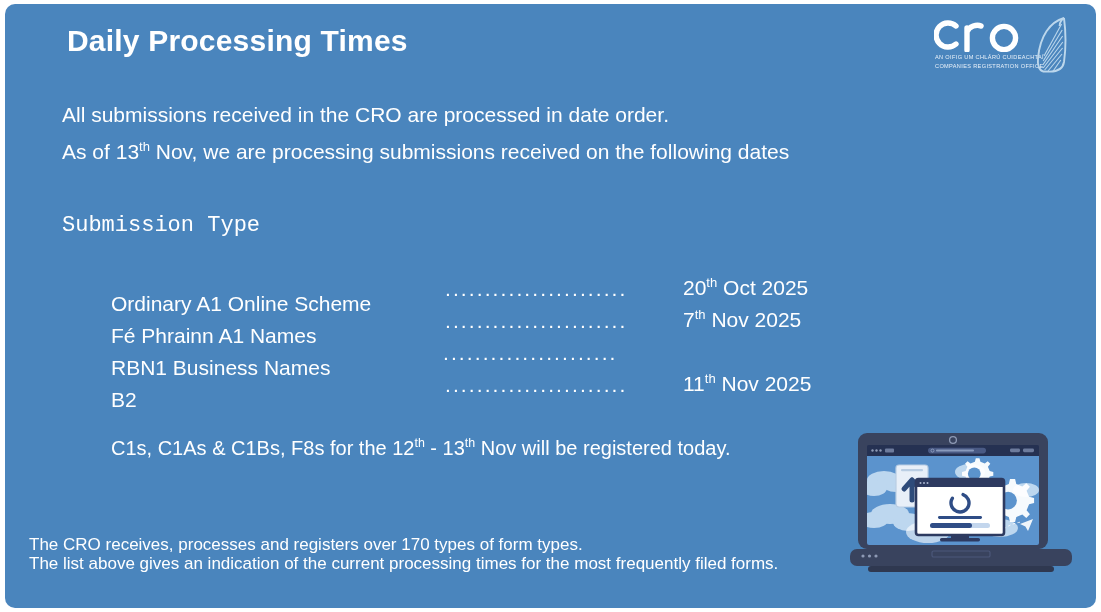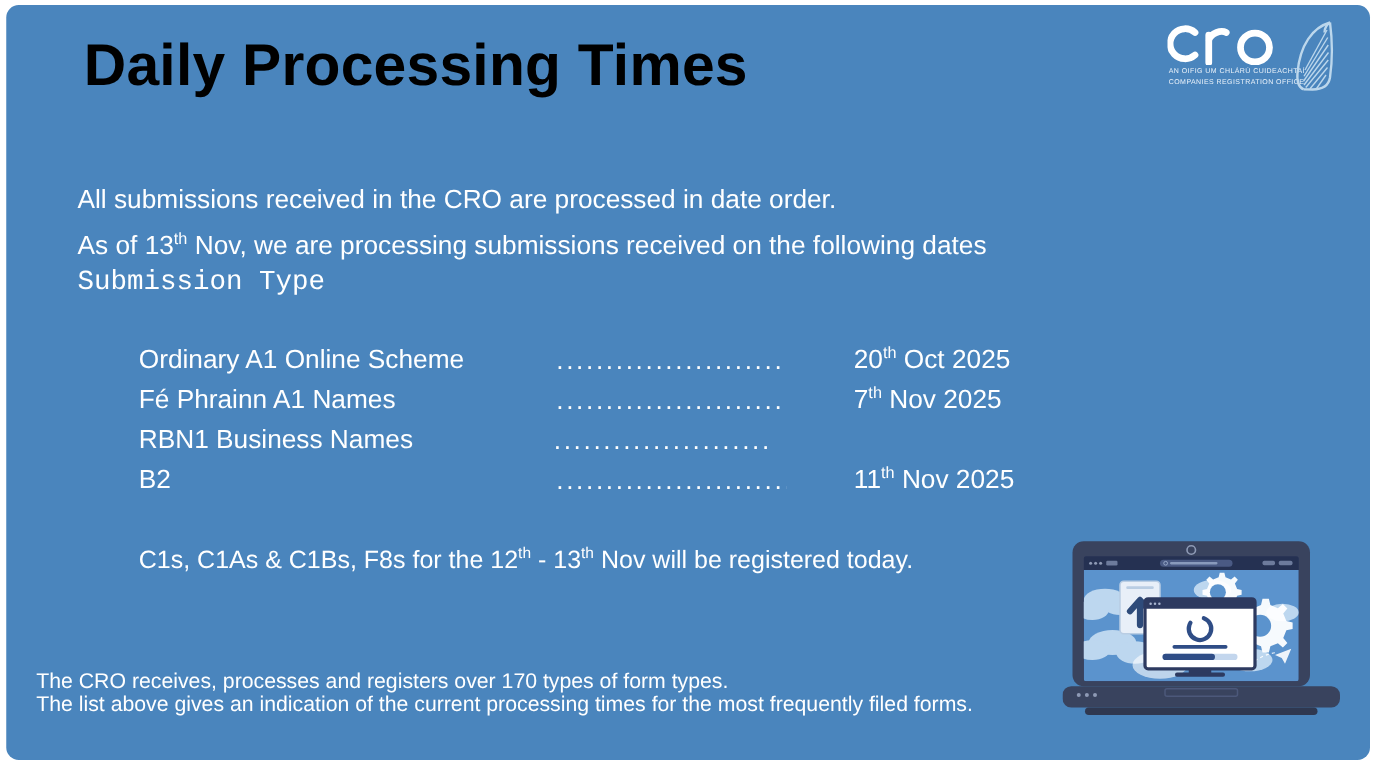--- a/index.html
+++ b/index.html
@@ -24,23 +24,23 @@
     background: #4a85bd;
     border-radius: 10px;
     overflow: hidden;
   }
 
   
   .title {
     position: absolute;
     left: 62px;
     top: 20px;
-    font-size: 47px;
+    font-size: 30px;
     font-weight: bold;
-    color: #000000;
+    color: #ffffff;
     letter-spacing: 0.2px;
   }
 
   
   #logo {
     position: absolute;
     right: 22px;
     top: 6px;
     width: 140px;
     height: 68px;
@@ -71,21 +71,20 @@
     height: 64px;
   }
 
   
   .intro {
     position: absolute;
     left: 57px;
     color: #ffffff;
     font-size: 21px;
     white-space: nowrap;
-    margin-top: 45px;
   }
   #intro-line1 { top: 99px; }
   #intro-line2 { top: 136px; }
   .intro b { font-weight: normal; }
   sup {
     font-size: 0.62em;
     vertical-align: super;
     line-height: 0;
   }
 
@@ -109,21 +108,21 @@
   .row {
     position: relative;
     height: 32px;
     color: #ffffff;
     font-size: 21px;
     white-space: nowrap;
   }
   .row .sub-type {
     position: absolute;
     left: 0;
-    top: 0;
+    top: 16px;
   }
   .row .leader {
     position: absolute;
     top: 0;
     height: 26px;
     line-height: 26px;
     color: #ffffff;
     font-size: 21px;
     letter-spacing: 2.1px;
     overflow: hidden;

